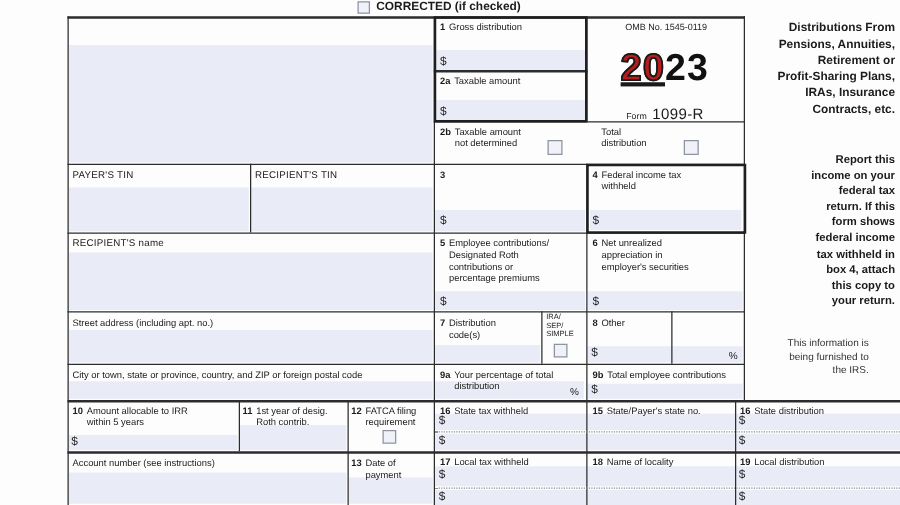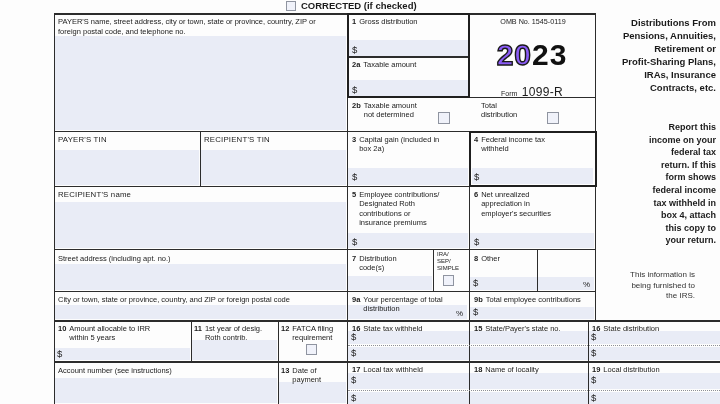--- a/index.html
+++ b/index.html
@@ -19,21 +19,21 @@
   .shade{position:absolute;background:#e9ecf6;z-index:1;}
   .rect2{position:absolute;border:2px solid #1f1f1f;box-sizing:border-box;z-index:5;background:transparent;}
   .rt{white-space:pre-line;text-align:right;z-index:6;}
   .title{font-size:9.5px;font-weight:bold;line-height:13px;}
   .copyb{font-size:11px;font-weight:bold;}
   .report{font-size:9px;font-weight:bold;line-height:12.6px;text-align:right;}
   .furnish{font-size:8px;line-height:10.5px;color:#333;}
   .corr{font-size:9.5px;font-weight:600;z-index:6;}
   .omb{font-size:7.2px;text-align:center;z-index:6;}
   .year{font-size:30px;font-weight:800;text-align:center;letter-spacing:1px;line-height:30px;z-index:6;}
-  .y20{color:#8b5cf6;-webkit-text-stroke:1.4px #1a1a1a;text-shadow:0 0 1px #1a1a1a;}
+  .y20{color:#b91c1c;-webkit-text-stroke:1.4px #1a1a1a;text-shadow:0 0 1px #1a1a1a;text-decoration:underline;}
   .y23{color:#111;}
   .formline{text-align:center;z-index:6;}
   .formword{font-size:7px;}
   .formnum{font-size:12px;font-weight:normal;letter-spacing:.3px;}
   .sub{font-size:6px;line-height:7px;white-space:pre-line;z-index:6;}
 </style>
 </head>
 <body>
 
 <div id="form">
@@ -89,21 +89,20 @@
       <div class="line" style="left: 54px; top: 320px; width: 666px; height: 2px;"></div>
       <div class="line" style="left: 54px; top: 361px; width: 666px; height: 2px;"></div>
       <div class="dotted" style="left: 348px; top: 345px; width: 372px;"></div>
       <div class="dotted" style="left: 348px; top: 390px; width: 372px;"></div>
     </div>
 
   <div class="rect2" style="left:347px;top:13px;width:123px;height:85px"></div>
   <div class="line" style="left:347px;top:56px;width:123px;height:2px"></div>
   <div class="rect2" style="left:469px;top:131px;width:128px;height:56px"></div>
 
-  <div class="pos lbl" style="left:58px;top:17px;width:282px">PAYER'S name, street address, city or town, state or province, country, ZIP or foreign postal code, and telephone no.</div>
   <div class="pos cap" style="left:58px;top:135px">PAYER'S TIN</div>
   <div class="pos cap" style="left:204px;top:135px">RECIPIENT'S TIN</div>
   <div class="pos cap" style="left:58px;top:190px">RECIPIENT'S name</div>
   <div class="pos lbl" style="left:58px;top:254px;width:240px">Street address (including apt. no.)</div>
   <div class="pos lbl" style="left:58px;top:295px;width:290px">City or town, state or province, country, and ZIP or foreign postal code</div>
   <div class="pos lbl" style="left:58px;top:366px;width:220px">Account number (see instructions)</div>
 
   <div class="pos cell" style="left:352px;top:17px;width:112px">
     <b class="n">1</b>
     <span class="t">Gross distribution</span>
@@ -123,37 +122,35 @@
     <span class="t">Taxable amount
 not determined</span>
   </div>
   <div class="chk" style="left:438px;top:112px;width:12px;height:12px"></div>
   <div class="pos t lbl" style="left:481px;top:101px;width:60px">Total
 distribution</div>
   <div class="chk" style="left:547px;top:112px;width:12px;height:12px"></div>
 
   <div class="pos cell" style="left:352px;top:135px;width:112px">
     <b class="n">3</b>
-    <span class="t">Capital gain (included in
-box 2a)</span>
   </div>
   <div class="pos d" style="left:352px;top:171px">$</div>
   <div class="pos cell" style="left:474px;top:135px;width:112px">
     <b class="n">4</b>
     <span class="t">Federal income tax
 withheld</span>
   </div>
   <div class="pos d" style="left:474px;top:171px">$</div>
 
   <div class="pos cell" style="left:352px;top:190px;width:112px">
     <b class="n">5</b>
     <span class="t">Employee contributions/
 Designated Roth
 contributions or
-insurance premiums</span>
+percentage premiums</span>
   </div>
   <div class="pos d" style="left:352px;top:236px">$</div>
   <div class="pos cell" style="left:474px;top:190px;width:115px">
     <b class="n">6</b>
     <span class="t">Net unrealized
 appreciation in
 employer's securities</span>
   </div>
   <div class="pos d" style="left:474px;top:236px">$</div>
 

